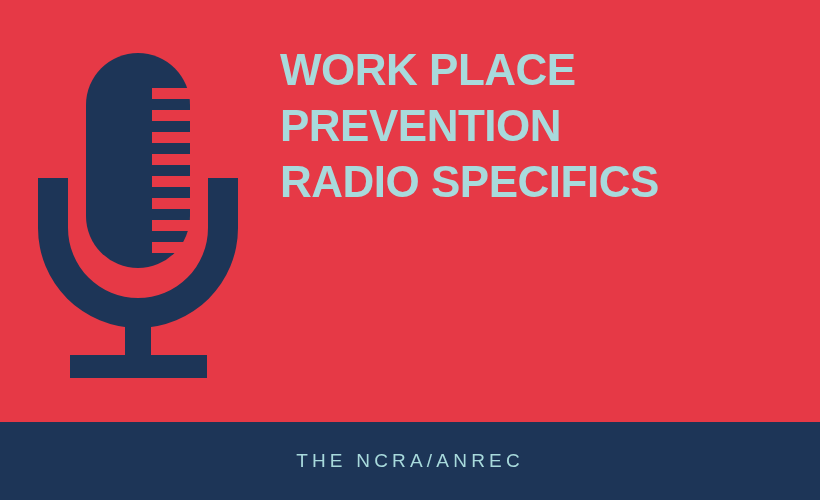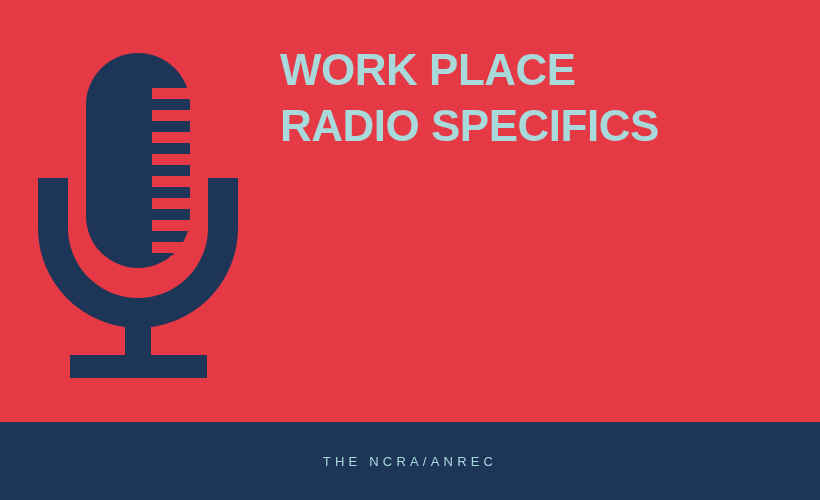--- a/index.html
+++ b/index.html
@@ -56,21 +56,21 @@
     width: 820px;
     height: 78px;
     background: #1D3557;
     display: flex;
     align-items: center;
     justify-content: center;
   }
   #footer-text {
     color: #A8DADC;
     font-family: "Liberation Sans", sans-serif;
-    font-size: 13px;
+    font-size: 19px;
     font-weight: normal;
     letter-spacing: 4.2px;
     text-transform: uppercase;
     white-space: nowrap;
   }
 </style>
 </head>
 <body>
 
 <div id="poster">
@@ -94,20 +94,21 @@
       <path d="M 8 138 L 8 188 A 100 100 0 0 0 208 188 L 208 138 L 178 138 L 178 188 A 70 70 0 0 1 38 188 L 38 138 Z" fill="#1D3557"></path>
 
       <rect x="95" y="258" width="26" height="60" fill="#1D3557"></rect>
 
       <rect x="40" y="315" width="137" height="23" fill="#1D3557"></rect>
     </svg>
   </div>
 
   <div id="headline">
     <span class="hl-line">WORK PLACE</span>
+    <span class="hl-line">PREVENTION</span>
     <span class="hl-line">RADIO SPECIFICS</span>
   </div>
 
   <div id="footer-bar">
     <span id="footer-text">THE NCRA/ANREC</span>
   </div>
 
 </div>
 
 </body></html>

